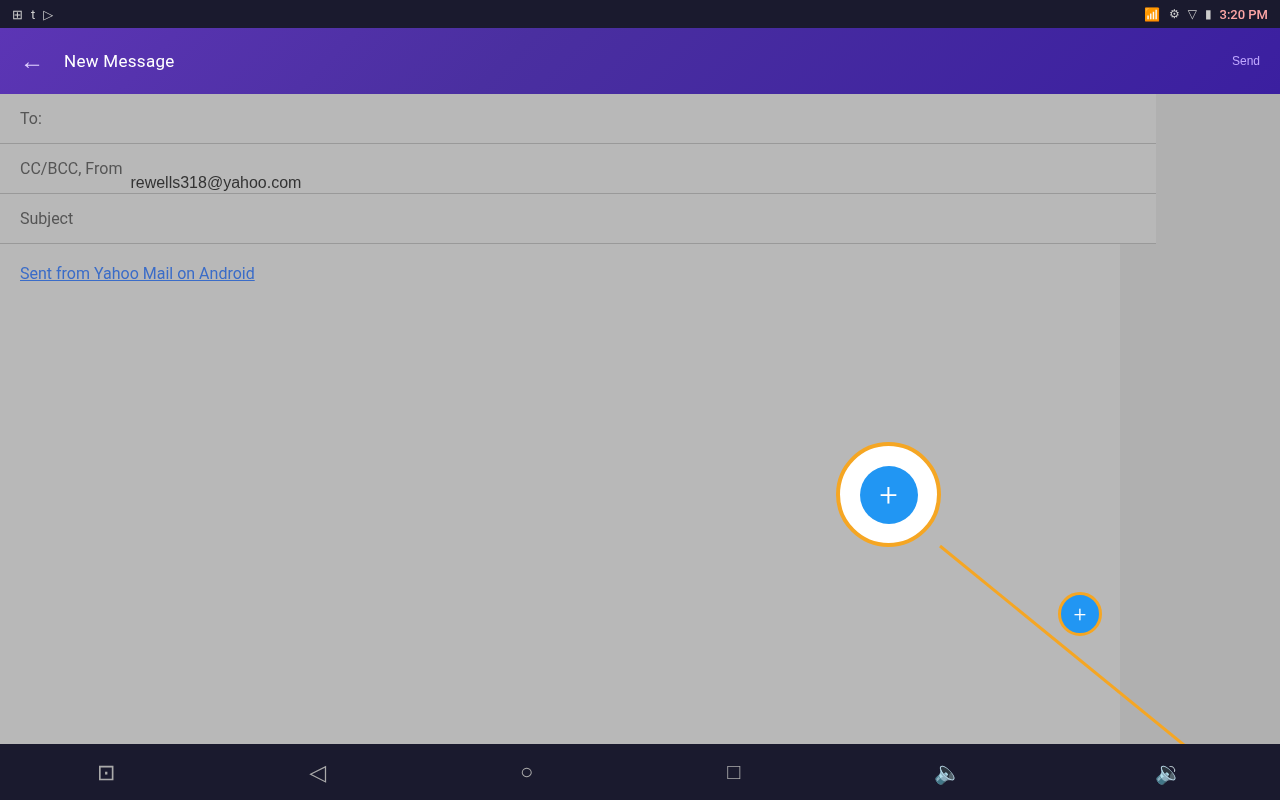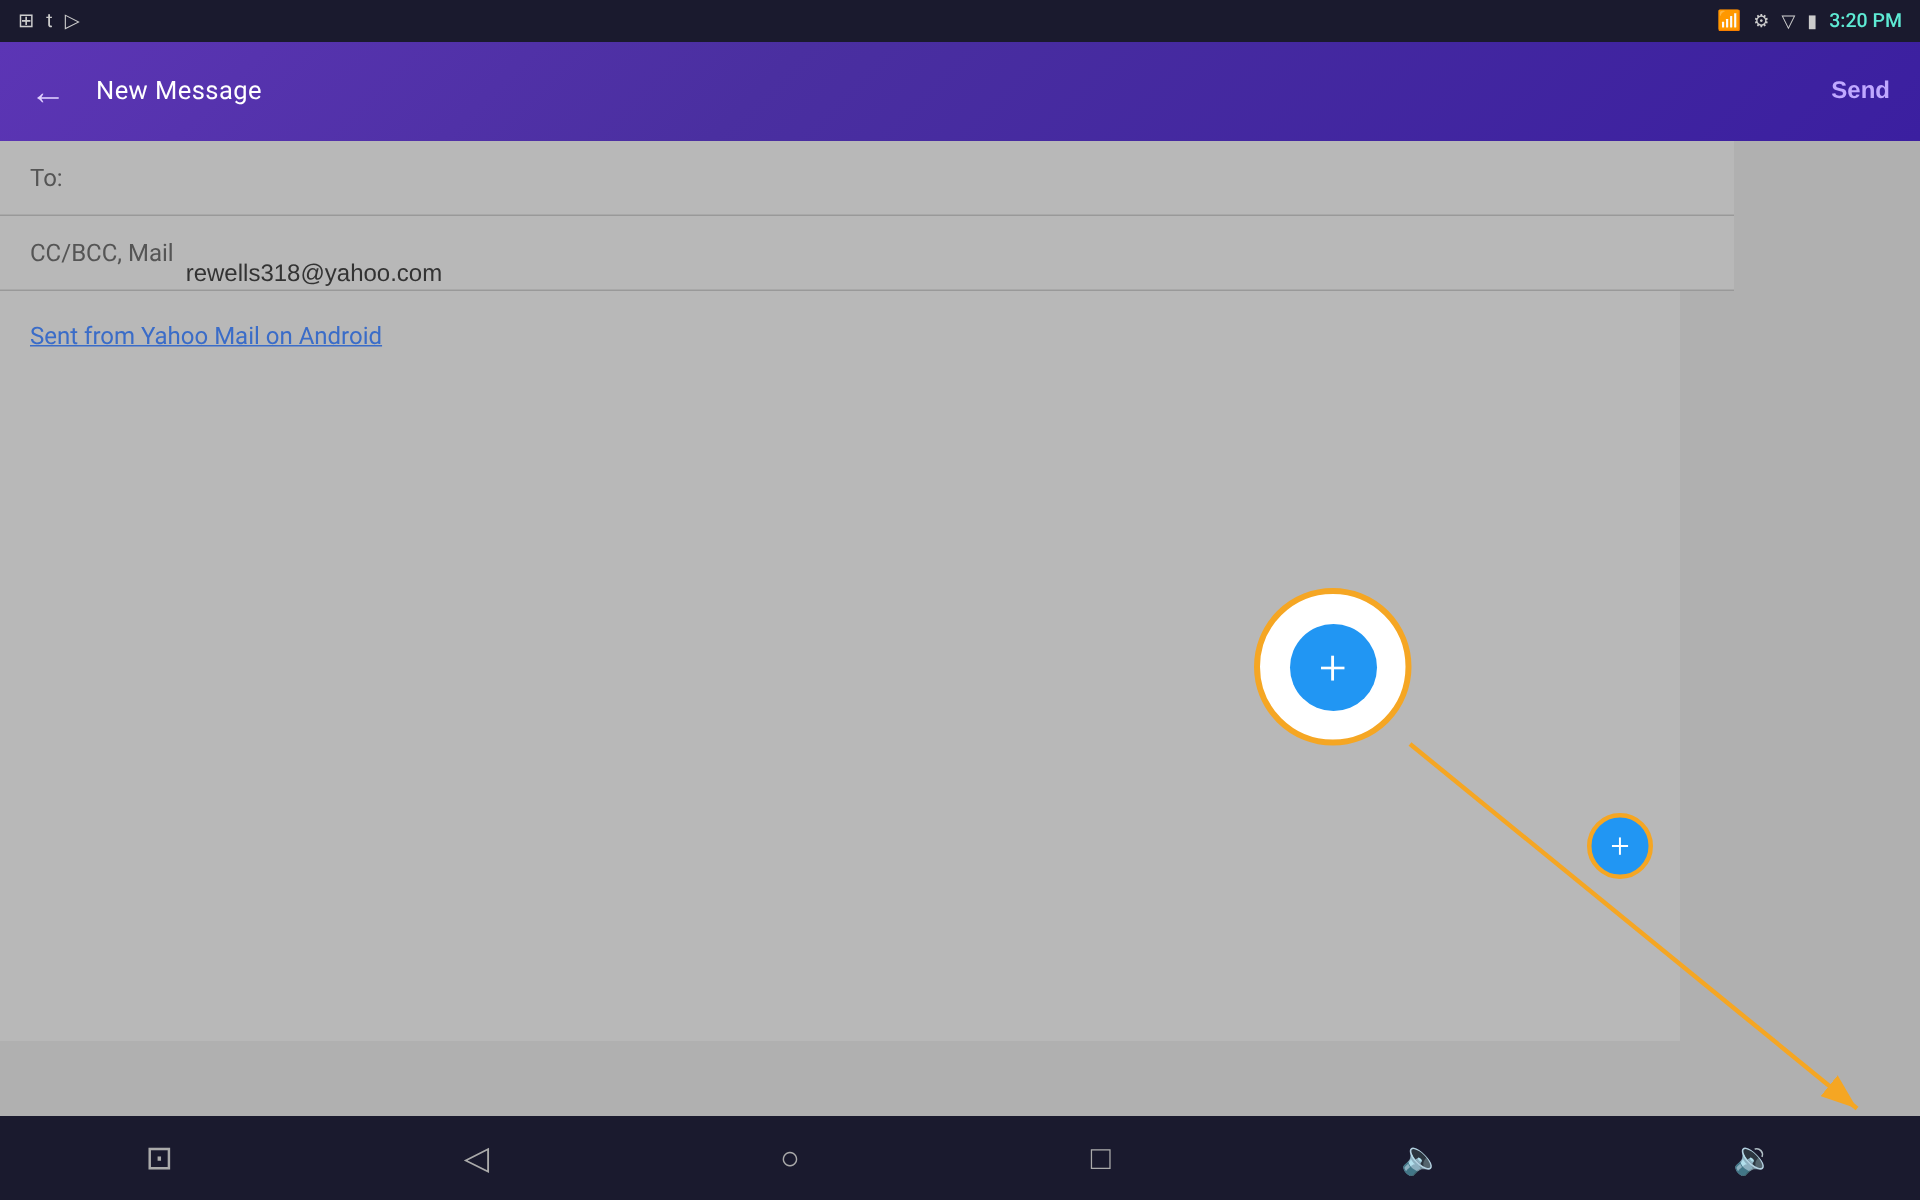--- a/index.html
+++ b/index.html
@@ -56,22 +56,22 @@
     }
     #app-title {
       color: #ffffff;
       font-size: 17px;
       font-weight: 400;
       letter-spacing: 0.3px;
       flex: 1;
     }
     #send-btn {
       color: #c0a8ff;
-      font-size: 16px;
-      font-weight: 700;
+      font-size: 12px;
+      font-weight: 400;
       cursor: pointer;
       background: none;
       border: none;
     }
 
     
     #email-form {
       background: #b8b8b8;
       width: 1156px;
     }
@@ -193,38 +193,42 @@
   <div class="status-left">
     <span class="status-icon">⊞</span>
     <span class="status-icon">t</span>
     <span class="status-icon">▷</span>
   </div>
   <div class="status-right">
     <span style="font-size:13px;">📶</span>
     <span>⚙</span>
     <span>▽</span>
     <span>▮</span>
-    <span style="font-size:13px;color:#5eead4;font-weight:500;">3:20 PM</span>
+    <span style="font-size:13px;color:#fca5a5;font-weight:500;">3:20 PM</span>
   </div>
 </div>
 
 <div id="app-bar">
   <span id="back-btn">←</span>
   <span id="app-title">New Message</span>
   <button id="send-btn">Send</button>
 </div>
 
 <div id="email-form">
   <div class="form-row">
     <span class="form-label">To:</span>
     <input class="form-input" type="text" value="" style="">
   </div>
   <div class="form-row">
-    <span class="form-label" style="min-width:auto;margin-right:8px;">CC/BCC, Mail</span>
+    <span class="form-label" style="min-width:auto;margin-right:8px;">CC/BCC, From</span>
     <input class="form-input" type="text" value="rewells318@yahoo.com" style="color: rgb(51, 51, 51); font-size: 16px; margin-top: 29px;">
+  </div>
+  <div class="form-row">
+    <span class="form-label">Subject</span>
+    <input class="form-input" type="text" value="" style="">
   </div>
 </div>
 
 <div id="email-body" style="position:relative;">
   <span id="signature-text">Sent from Yahoo Mail on Android</span>
 
   
   <div id="fab-magnified">
     <div id="fab-magnified-inner">+</div>
   </div>

